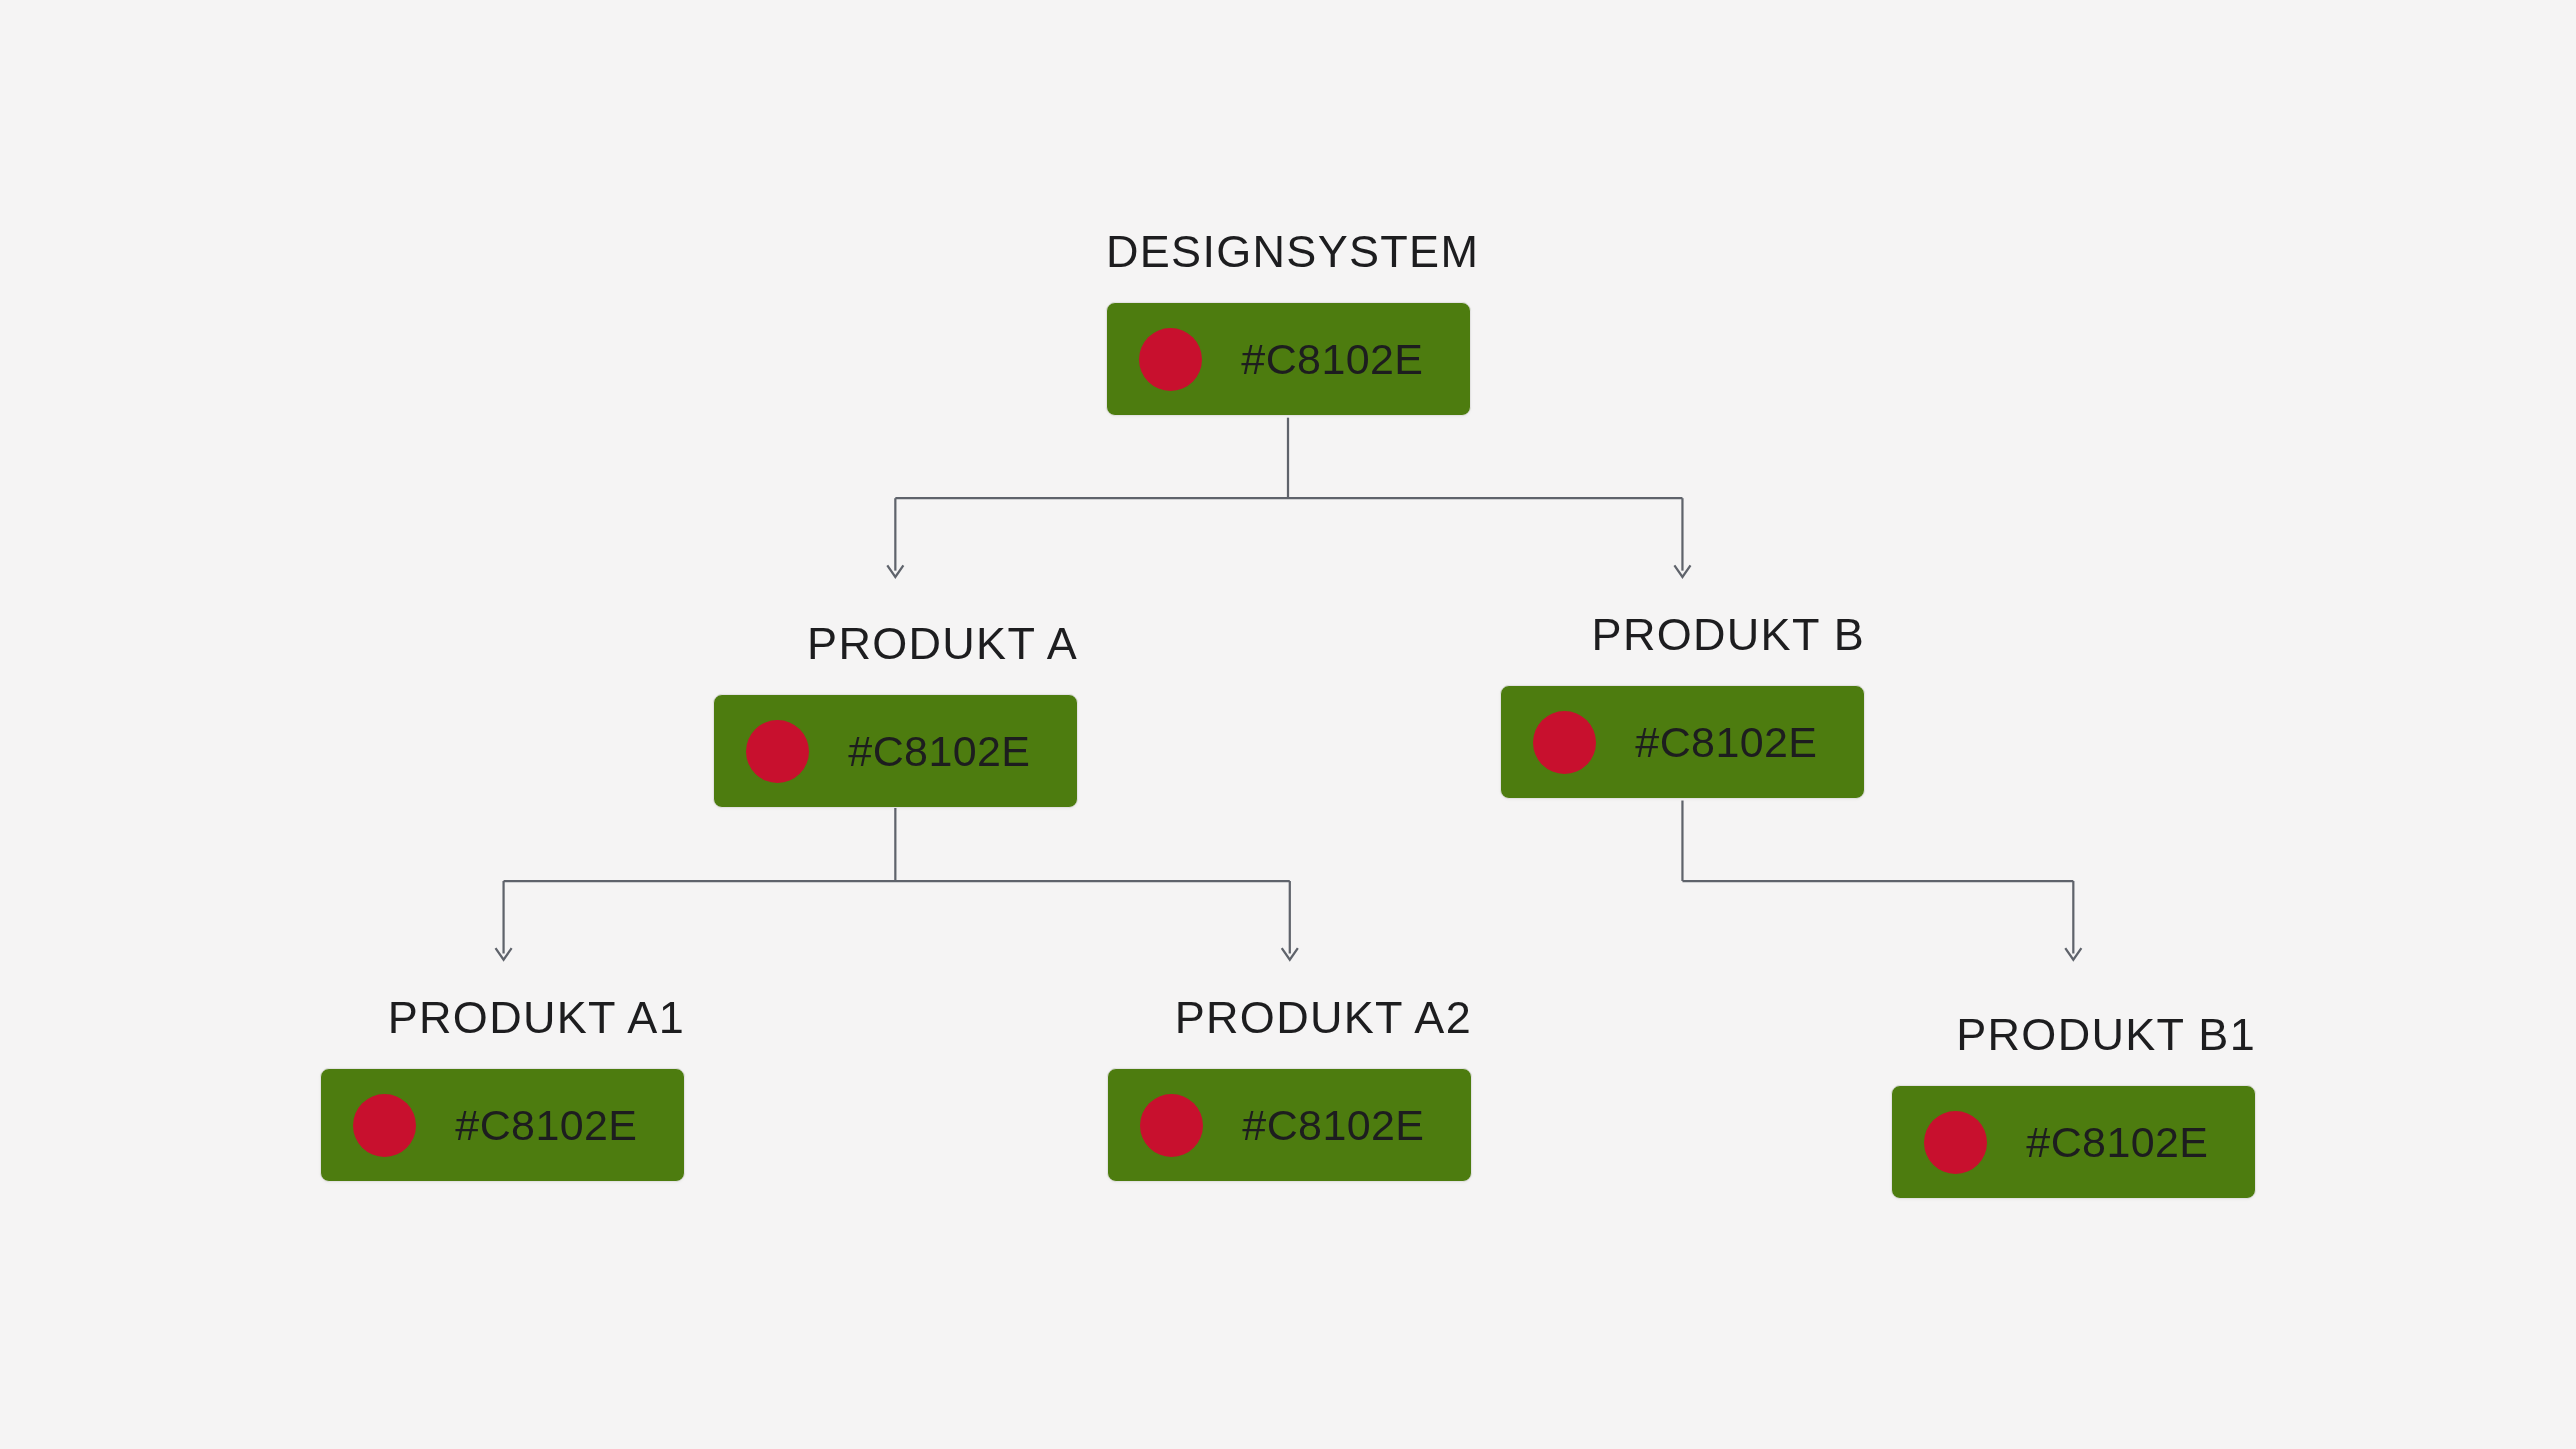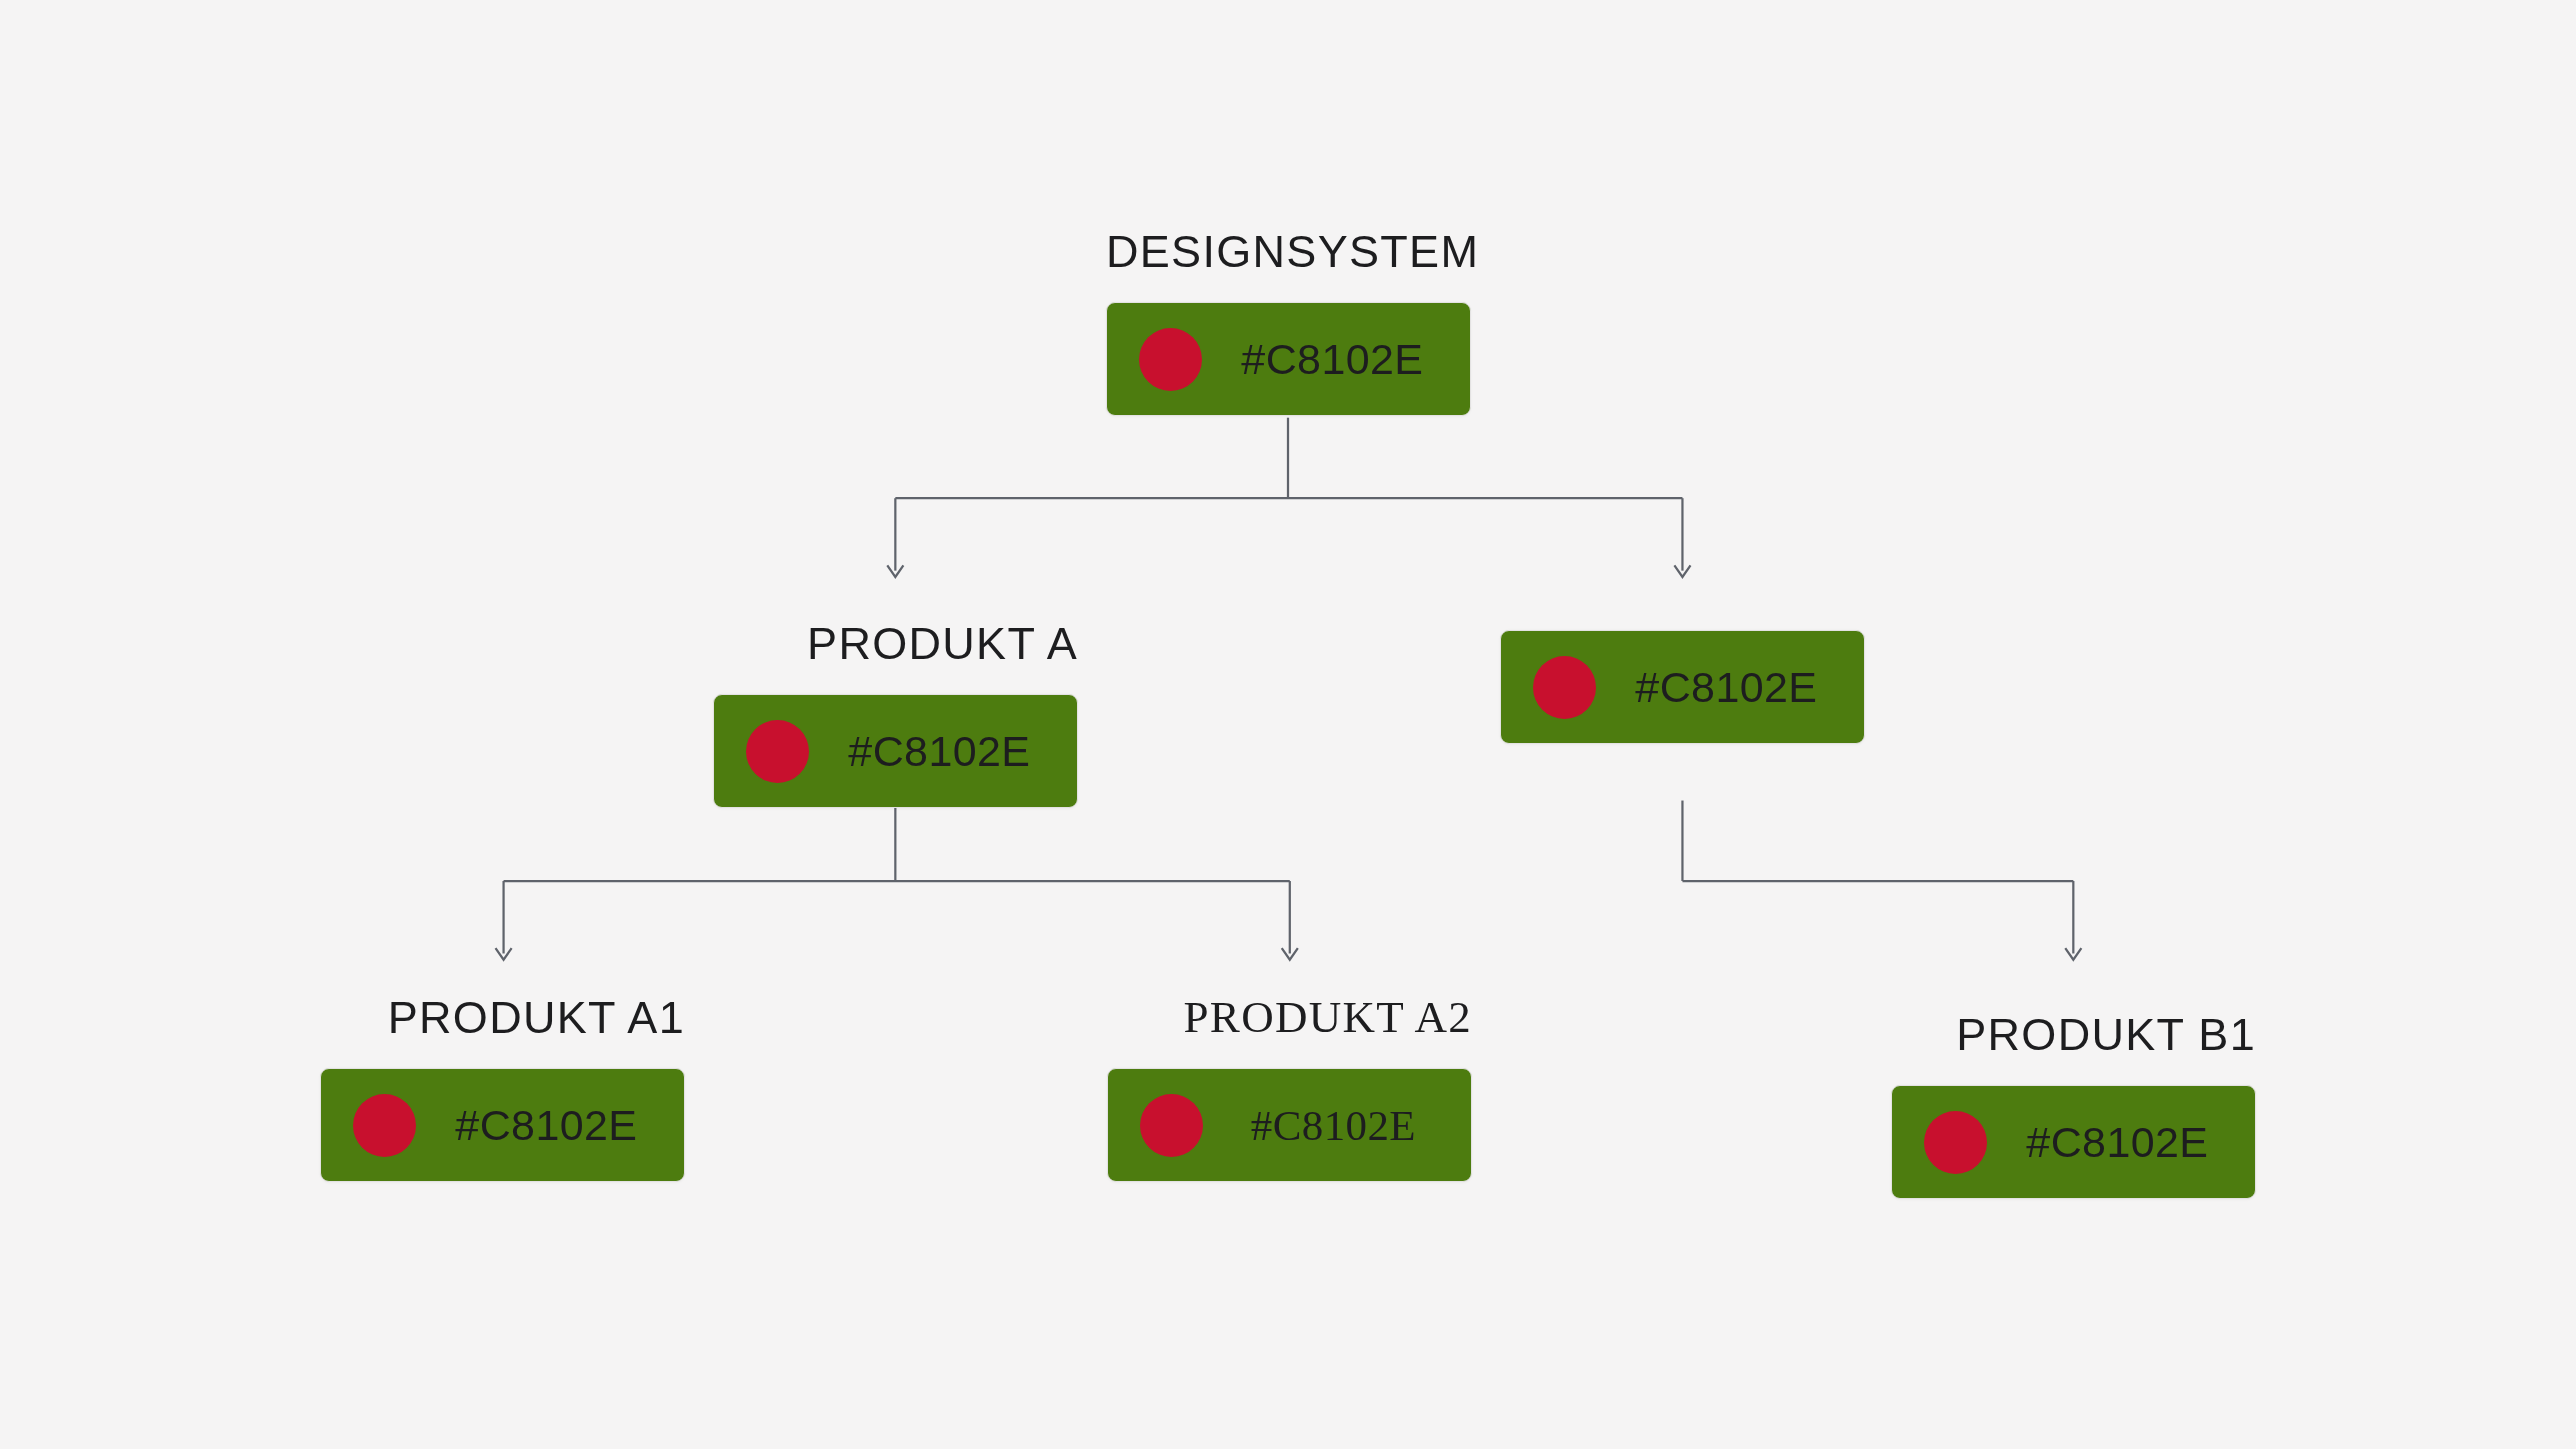--- a/index.html
+++ b/index.html
@@ -67,21 +67,21 @@
     letter-spacing: 0.4px;
     color: var(--text, #1d1d1f);
     padding-right: 7.2px;
     white-space: nowrap;
   }
   
   .n-root { left: 1106px; top: 224px; }
   .n-a    { left: 713px;  top: 607px; margin-top: 9px; }
   .n-b    { left: 1500px; top: 607px; }
   .n-a1   { left: 320px;  top: 990px; }
-  .n-a2   { left: 1107px; top: 990px; font-family: Liberation Serif, serif; }
+  .n-a2   { left: 1107px; top: 990px; }
   .n-b1   { left: 1891px; top: 990px; margin-top: 17px; }
 </style>
 </head>
 <body>
 
 <div class="canvas">
 
   <svg class="connector-svg" viewBox="0 0 2880 1620" xmlns="http://www.w3.org/2000/svg">
 
     <path d="M1440 467 L1440 557"></path>
@@ -114,20 +114,21 @@
 
   <div class="node n-a">
     <span class="node-label">PRODUKT A</span>
     <div class="token-card">
       <span class="swatch"></span>
       <span class="hex-value">#C8102E</span>
     </div>
   </div>
 
   <div class="node n-b">
+    <span class="node-label">PRODUKT B</span>
     <div class="token-card">
       <span class="swatch"></span>
       <span class="hex-value">#C8102E</span>
     </div>
   </div>
 
   <div class="node n-a1">
     <span class="node-label">PRODUKT A1</span>
     <div class="token-card">
       <span class="swatch"></span>

